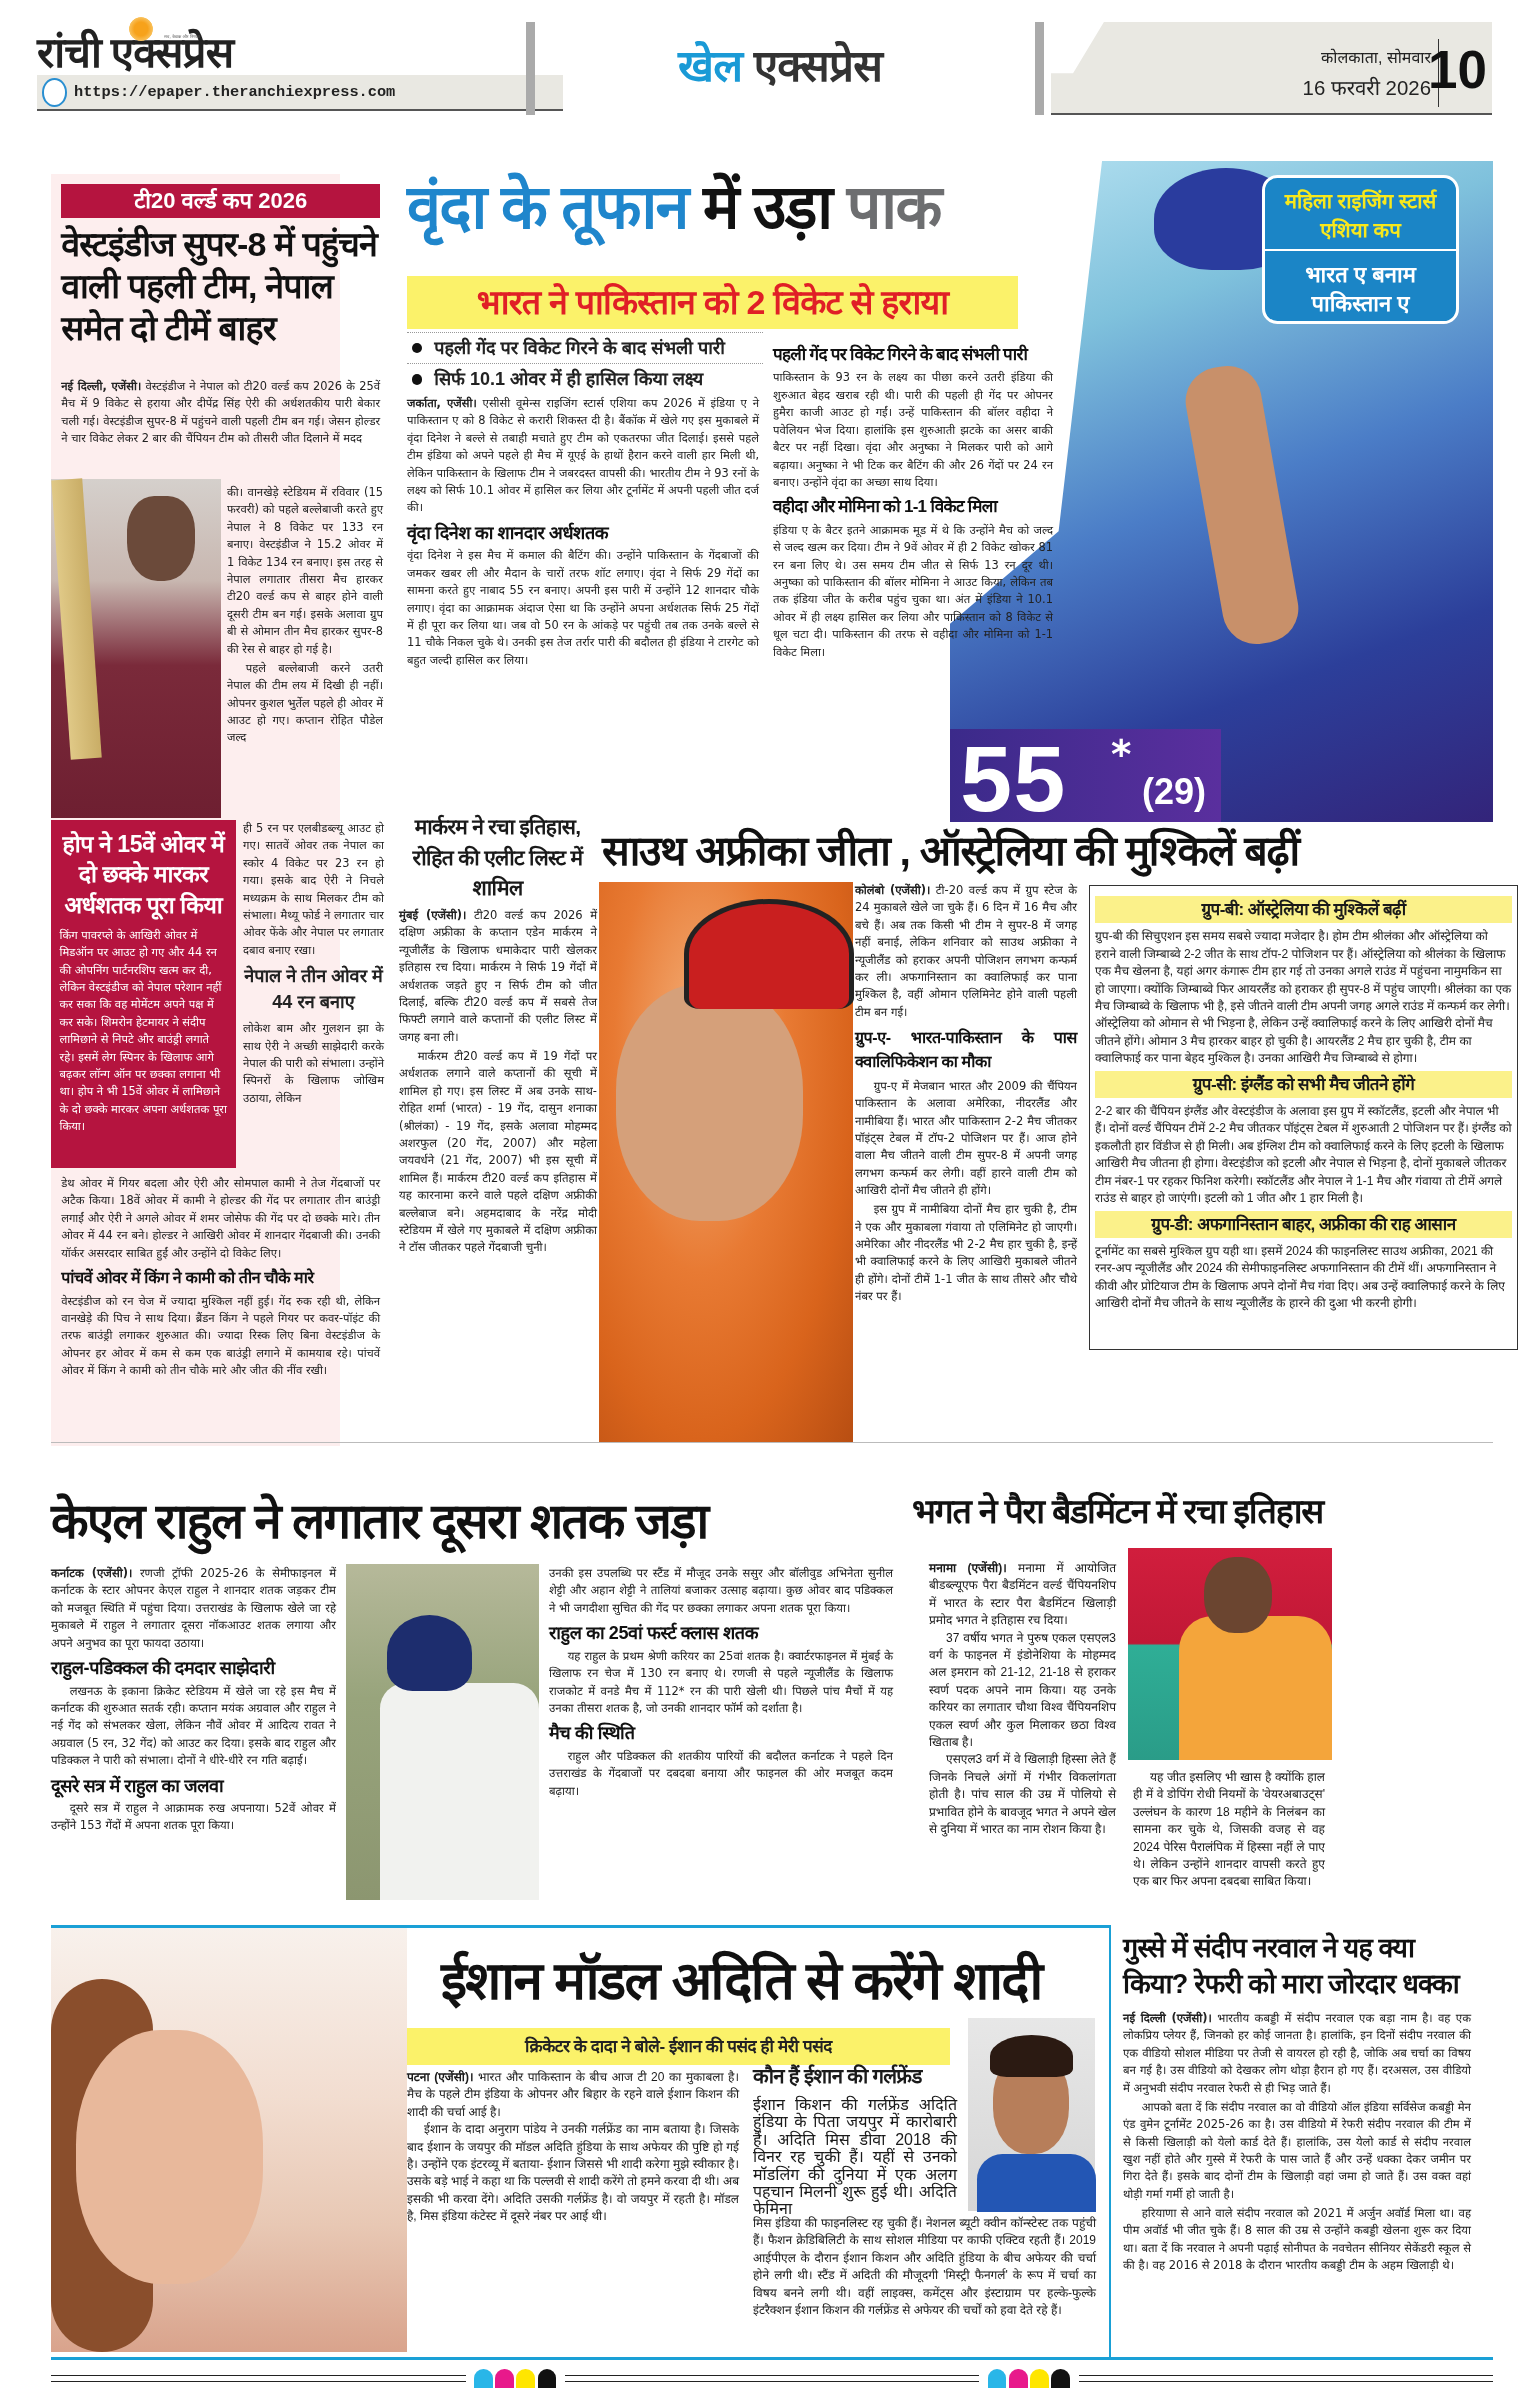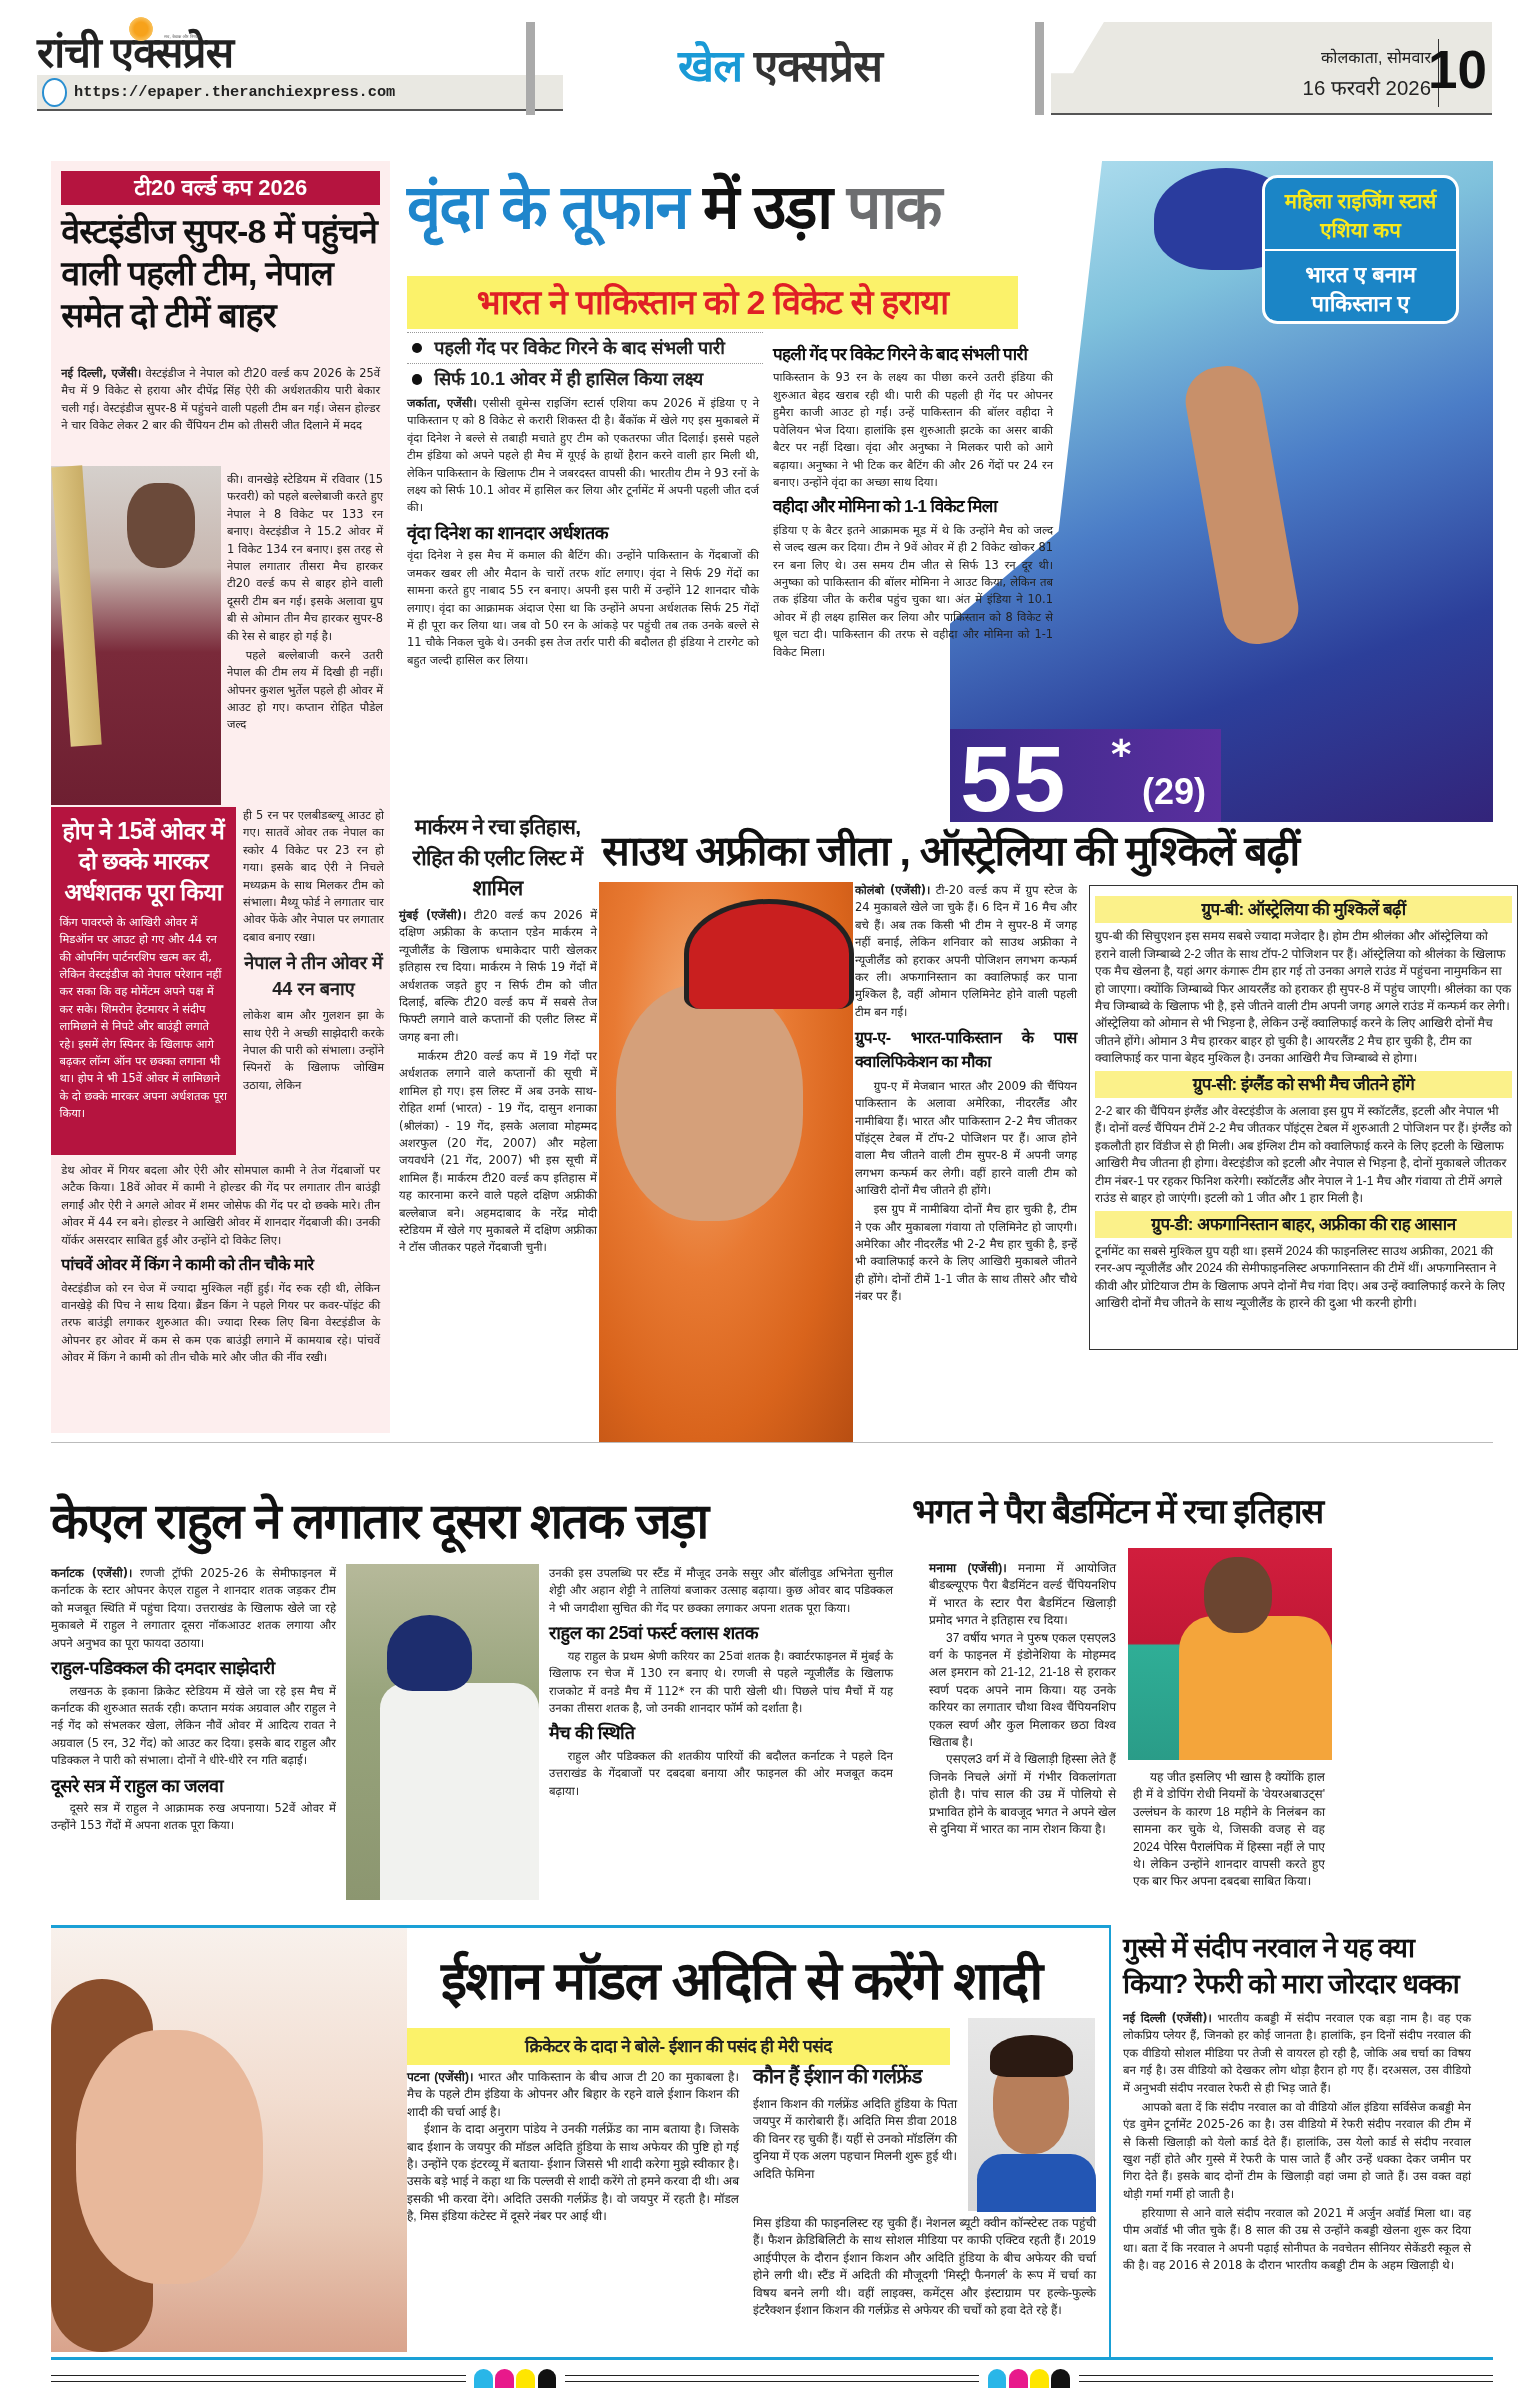--- a/index.html
+++ b/index.html
@@ -24,21 +24,21 @@
   .mast-center .blue { color: #1a9ad6; }
   .mast-center .dark { color: #333; }
   .mast-right { left: 1051px; top: 22px; width: 441px; height: 93px; }
   .mr-bg { position:absolute; left:0; top:0; width:441px; height:93px; background:#e9e8e2; clip-path: polygon(12% 0, 100% 0, 100% 100%, 0 100%, 0 55%, 5% 55%); border-bottom:2.5px solid #555; }
   .mr-city { position:absolute; right:61px; top:24px; font-size:16px; color:#222; font-family:"Liberation Sans", sans-serif; }
   .mr-date { position:absolute; right:61px; top:51px; font-size:20.4px; color:#222; font-family:"Liberation Sans", sans-serif; }
   .mr-divider { position:absolute; right:53px; top:17px; width:0.8px; height:68px; background:#333; }
   .mr-page { position:absolute; right:5.1px; top:17px; font-family:"Liberation Sans", sans-serif; font-weight:bold; font-size:53px; color:#111; }
 
   
-  .left-box { left: 51px; top: 161px; width: 339px; height: 1272px; background: #fdeeee; }
+  .left-box { left: 51px; top: 174px; width: 289px; height: 1272px; background: #fdeeee; }
   .left-tag { position:absolute; left:10.2px; top:10.2px; width:319px; height:34px; background:#b5143f; color:#fff; font-family:"Liberation Sans", sans-serif; font-weight:bold; font-size:22px; text-align:center; line-height:34px; }
   .left-headline { position:absolute; left:10.2px; top:49px; width:322px; font-family:"Liberation Sans", sans-serif; font-weight:bold; font-size:34px; line-height:42px; color:#111; letter-spacing:-0.8px; }
   .left-intro { position:absolute; left:10.2px; top:204px; width:319px; }
   .left-photo { position:absolute; left:0; top:305px; width:170px; height:339px; background: linear-gradient(180deg, #d5d0cc 0%, #c8b7b0 30%, #7a2a3a 55%, #6e1f31 100%); }
   .left-photo .face { position:absolute; left:76px; top:17px; width:68px; height:85px; border-radius:40% 40% 45% 45%; background:#6b4a3a; }
   .left-photo .bat { position:absolute; left:10.2px; top:0; width:30.5px; height:280px; background:linear-gradient(90deg, #e0c987, #c9ad66); transform:rotate(-4deg); }
   .left-col-right { position:absolute; left:176px; top:310px; width:156px; }
   .hope-box { position:absolute; left:0; top:646px; width:185px; height:348px; background:#b5143f; color:#fff; padding:8.5px 8.5px; }
   .hope-title { font-family:"Liberation Sans", sans-serif; font-weight:bold; font-size:23px; line-height:30.5px; text-align:center; letter-spacing:-0.4px; margin-bottom:6.8px; }
   .hope-body { font-size:11.4px; line-height:17.4px; color:#fff; }
@@ -99,21 +99,21 @@
 
   
   .ishan-frame { left:51px; top:1925px; width:1058px; height:432px; border-top:3.4px solid #1aa0d6; }
   .ishan-photo { left:51px; top:1928px; width:356px; height:424px; background: linear-gradient(180deg, #f8f1ec 0%, #f2ddd0 40%, #e8c8b4 70%, #d9a38c 100%); }
   .ishan-photo .face { position:absolute; left:25.4px; top:102px; width:187px; height:254px; border-radius:45%; background:#e8b89b; }
   .ishan-photo .hair { position:absolute; left:0; top:51px; width:102px; height:373px; background:#8a4e2c; border-radius:51px; }
   .ishan-headline { left:441px; top:1942px; font-family:"Liberation Sans", sans-serif; font-weight:bold; font-size:53px; letter-spacing:-1.7px; color:#111; white-space:nowrap; }
   .ishan-sub { left:407px; top:2028px; width:543px; height:37px; background:#fbf26a; font-family:"Liberation Sans", sans-serif; font-weight:bold; font-size:17px; line-height:37px; text-align:center; color:#222; letter-spacing:-0.4px; }
   .ishan-col1 { left:407px; top:2069px; width:332px; font-family:"Liberation Sans", sans-serif; font-size:12px; line-height:17.4px; text-align:justify; }
   .ishan-col2-head { left:753px; top:2061px; font-family:"Liberation Sans", sans-serif; font-weight:bold; font-size:20.4px; letter-spacing:-0.7px; }
-  .ishan-col2 { left:753px; top:2096px; width:204px; font-family:"Liberation Sans", sans-serif; font-size:12px; line-height:17.4px; text-align:justify; }
+  .ishan-col2 { left:753px; top:2096px; width:204px; font-family:"Liberation Sans", sans-serif; font-size:16px; line-height:17.4px; text-align:justify; }
   .ishan-col2b { left:753px; top:2215px; width:343px; font-family:"Liberation Sans", sans-serif; font-size:12px; line-height:17.4px; text-align:justify; }
   .ishan-portrait { left:968px; top:2018px; width:127px; height:193px; background: linear-gradient(180deg, #e7e7e7 0%, #d6d6d6 100%); }
   .ishan-portrait .face { position:absolute; left:25.4px; top:34px; width:76px; height:102px; border-radius:45%; background:#b77e5a; }
   .ishan-portrait .hair { position:absolute; left:22px; top:17px; width:83px; height:42px; border-radius:50% 50% 20% 20%; background:#2b1a12; }
   .ishan-portrait .shirt { position:absolute; left:8.5px; top:136px; width:119px; height:58px; background:#2356b4; border-radius:25.4px 25.4px 0 0; }
 
   
   .narwal-frame { left:1109px; top:1925px; width:1.7px; height:432px; background:#1aa0d6; }
   .narwal-headline { left:1123px; top:1930px; width:356px; font-family:"Liberation Sans", sans-serif; font-weight:bold; font-size:27px; line-height:36px; letter-spacing:-0.8px; color:#111; }
   .narwal-body { left:1123px; top:2010px; width:348px; font-size:11.5px; }

